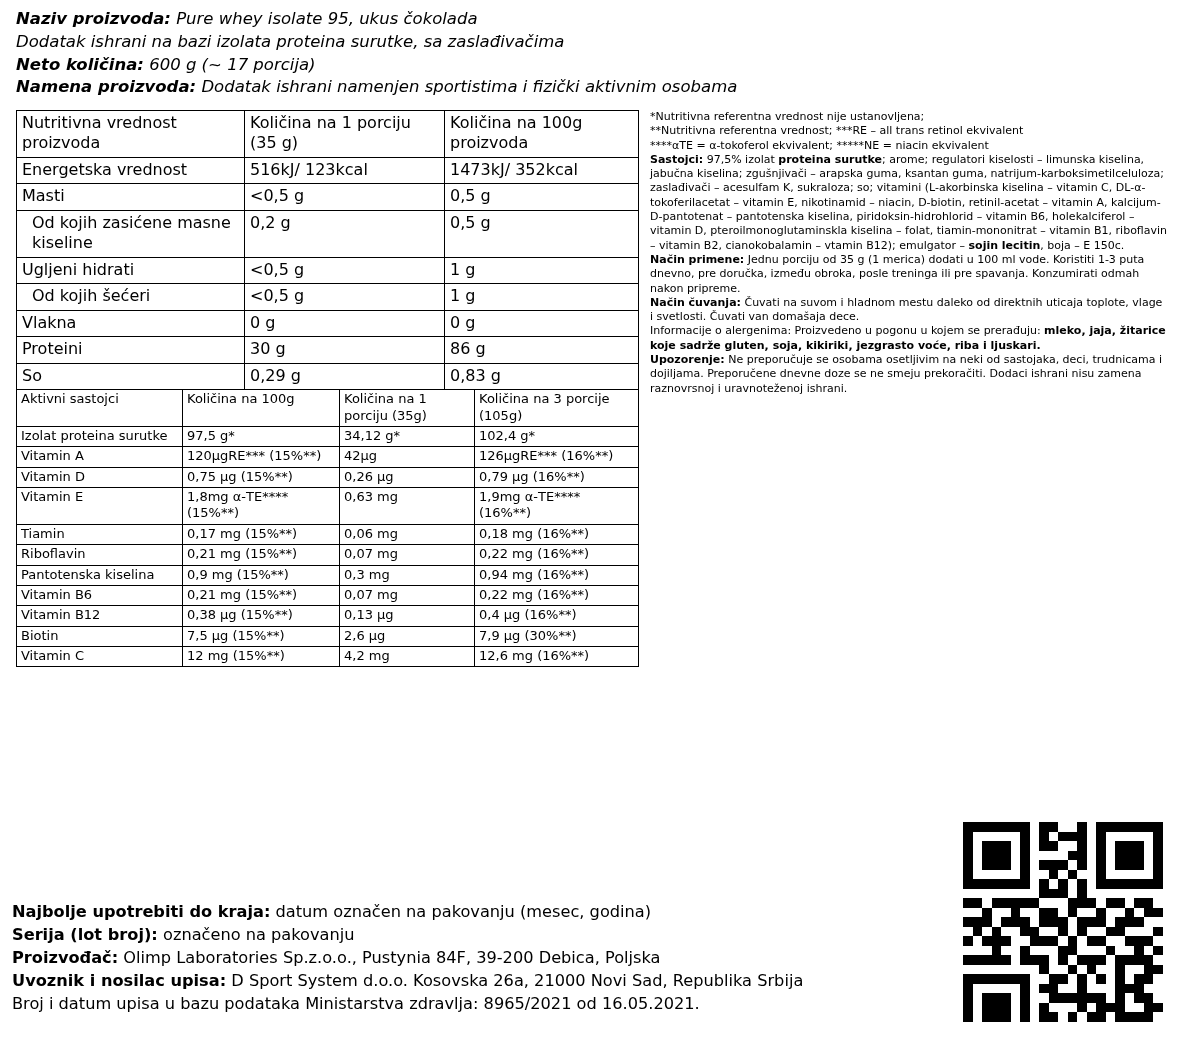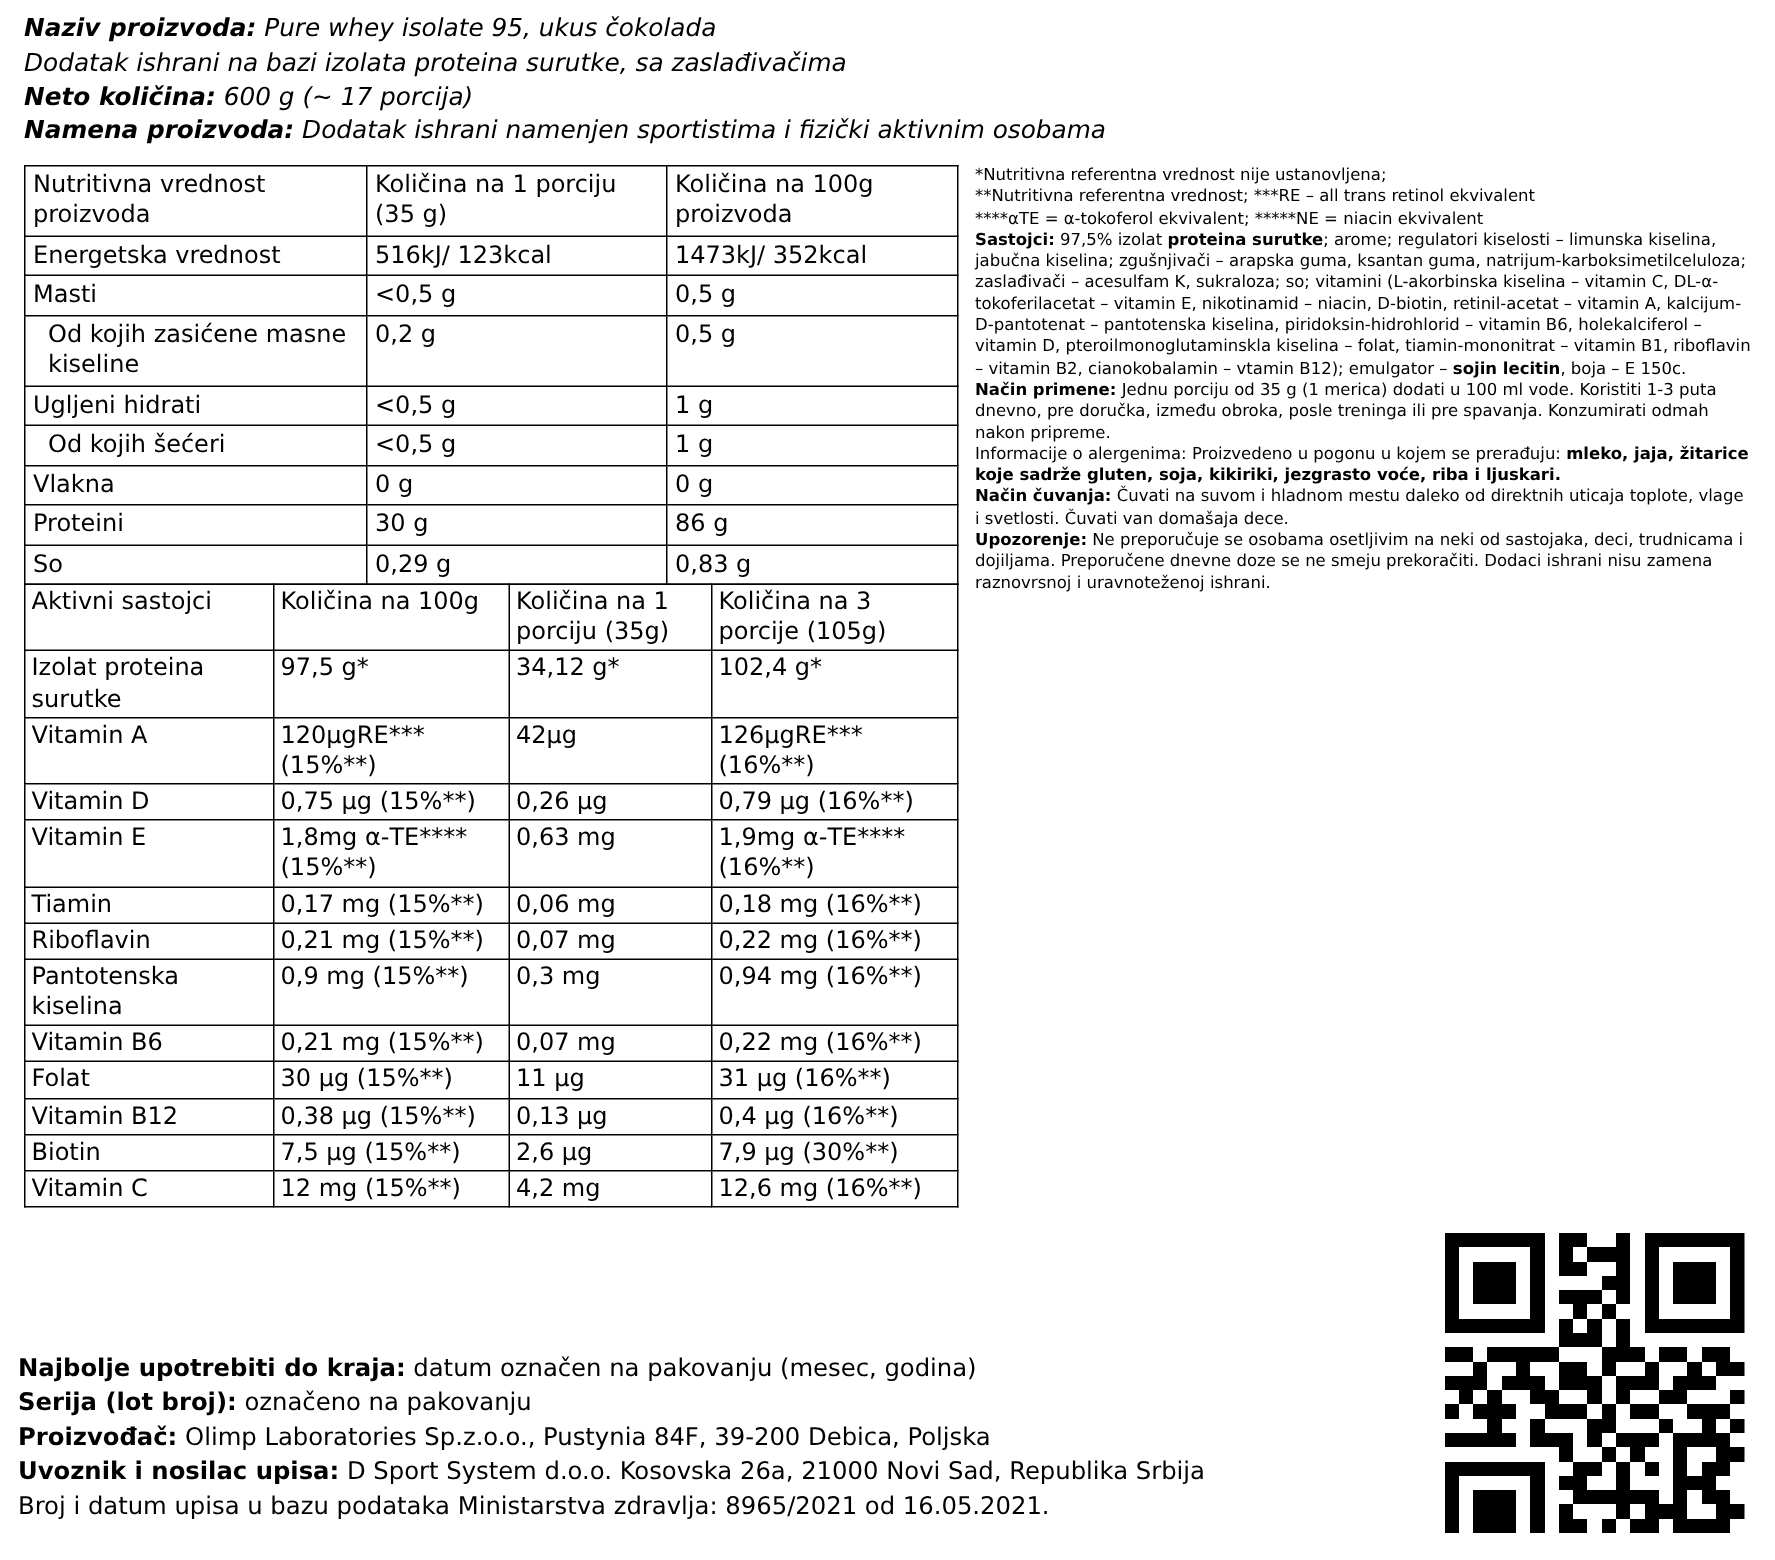--- a/index.html
+++ b/index.html
@@ -73,21 +73,21 @@
     font-size: 16px;
     line-height: 1.28;
   }
   table.nutri td.indent {
     padding-left: 15px;
   }
   table.active td {
     border: 1.3px solid #000;
     vertical-align: top;
     padding: 1px 3px 2px 4px;
-    font-size: 16px;
+    font-size: 13px;
     line-height: 1.26;
   }
   table.active {
     margin-top: -1px;
   }
 
   
   .footer {
     position: absolute;
     left: 12px;
@@ -241,26 +241,20 @@
             <td>0,3 mg</td>
             <td>0,94 mg (16%**)</td>
           </tr>
           <tr>
             <td>Vitamin B6</td>
             <td>0,21 mg (15%**)</td>
             <td>0,07 mg</td>
             <td>0,22 mg (16%**)</td>
           </tr>
           <tr>
-            <td>Folat</td>
-            <td>30 µg (15%**)</td>
-            <td>11 µg</td>
-            <td>31 µg (16%**)</td>
-          </tr>
-          <tr>
             <td>Vitamin B12</td>
             <td>0,38 µg (15%**)</td>
             <td>0,13 µg</td>
             <td>0,4 µg (16%**)</td>
           </tr>
           <tr>
             <td>Biotin</td>
             <td>7,5 µg (15%**)</td>
             <td>2,6 µg</td>
             <td>7,9 µg (30%**)</td>
@@ -275,22 +269,22 @@
       </table>
 
     </div>
 
     <div class="rightcol">
       <p>*Nutritivna referentna vrednost nije ustanovljena;</p>
       <p>**Nutritivna referentna vrednost; ***RE – all trans retinol ekvivalent</p>
       <p>****αTE = α-tokoferol ekvivalent; *****NE = niacin ekvivalent</p>
       <p><span class="b">Sastojci:</span><span> 97,5% izolat </span><span class="b">proteina surutke</span><span>; arome; regulatori kiselosti – limunska kiselina, jabučna kiselina; zgušnjivači – arapska guma, ksantan guma, natrijum-karboksimetilceluloza; zaslađivači – acesulfam K, sukraloza; so; vitamini (L-akorbinska kiselina – vitamin C, DL-α-tokoferilacetat – vitamin E, nikotinamid – niacin, D-biotin, retinil-acetat – vitamin A, kalcijum-D-pantotenat – pantotenska kiselina, piridoksin-hidrohlorid – vitamin B6, holekalciferol – vitamin D, pteroilmonoglutaminskla kiselina – folat, tiamin-mononitrat – vitamin B1, riboflavin – vitamin B2, cianokobalamin – vtamin B12); emulgator – </span><span class="b">sojin lecitin</span><span>, boja – E 150c.</span></p>
       <p><span class="b">Način primene:</span><span> Jednu porciju od 35 g (1 merica) dodati u 100 ml vode. Koristiti 1-3 puta dnevno, pre doručka, između obroka, posle treninga ili pre spavanja. Konzumirati odmah nakon pripreme.</span></p>
+      <p><span class="b">Način čuvanja:</span><span> Čuvati na suvom i hladnom mestu daleko od direktnih uticaja toplote, vlage i svetlosti. Čuvati van domašaja dece.</span></p>
       <p><span>Informacije o alergenima: Proizvedeno u pogonu u kojem se prerađuju: </span><span class="b">mleko, jaja, žitarice koje sadrže gluten, soja, kikiriki, jezgrasto voće, riba i ljuskari.</span></p>
-      <p><span class="b">Način čuvanja:</span><span> Čuvati na suvom i hladnom mestu daleko od direktnih uticaja toplote, vlage i svetlosti. Čuvati van domašaja dece.</span></p>
       <p><span class="b">Upozorenje:</span><span> Ne preporučuje se osobama osetljivim na neki od sastojaka, deci, trudnicama i dojiljama. Preporučene dnevne doze se ne smeju prekoračiti. Dodaci ishrani nisu zamena raznovrsnoj i uravnoteženoj ishrani.</span></p>
     </div>
 
   </div>
 
   <div class="footer">
     <div class="line">
       <span class="b">Najbolje upotrebiti do kraja:</span><span> datum označen na pakovanju (mesec, godina)</span>
     </div>
     <div class="line">

